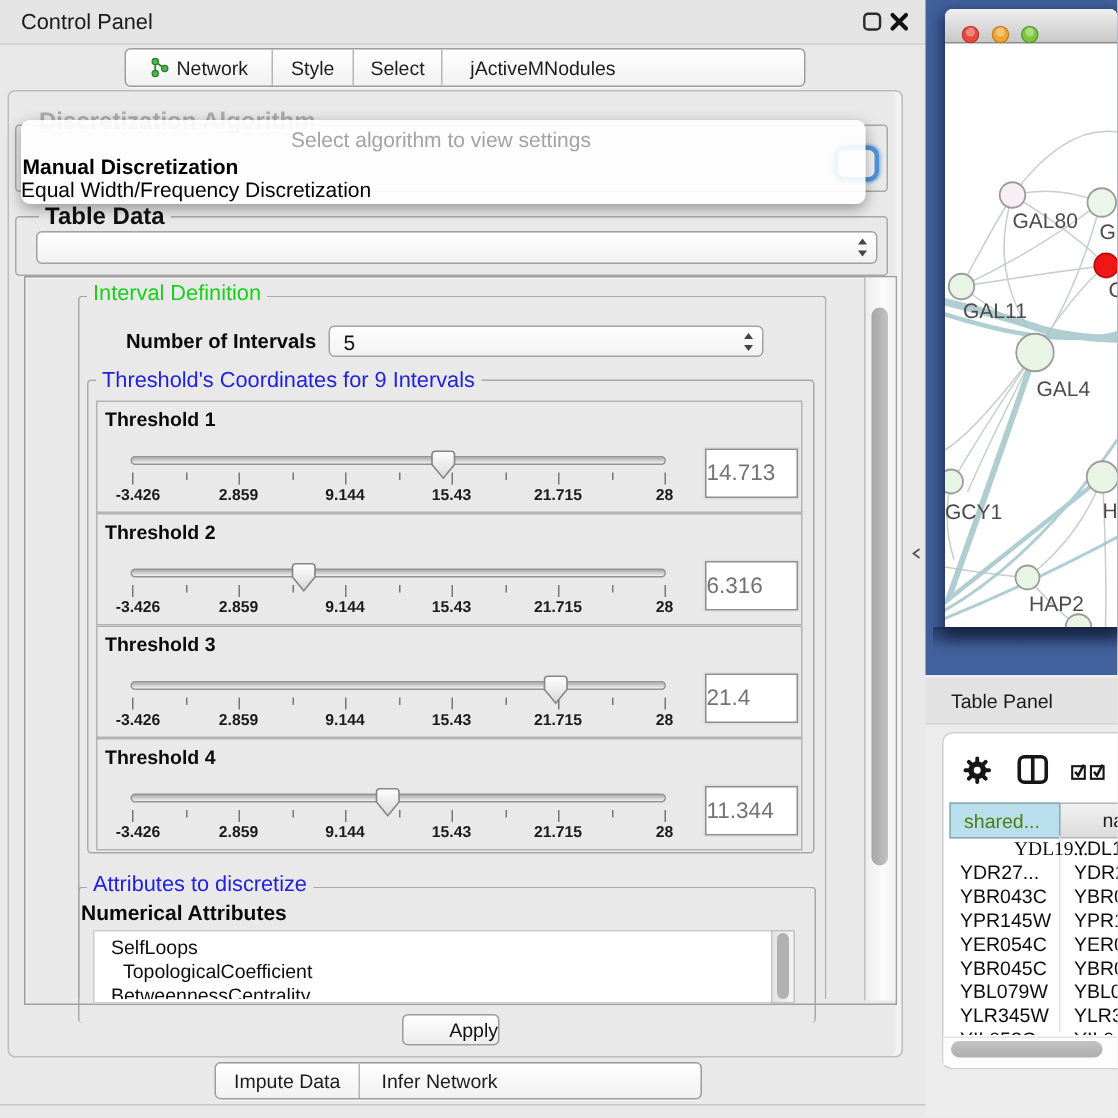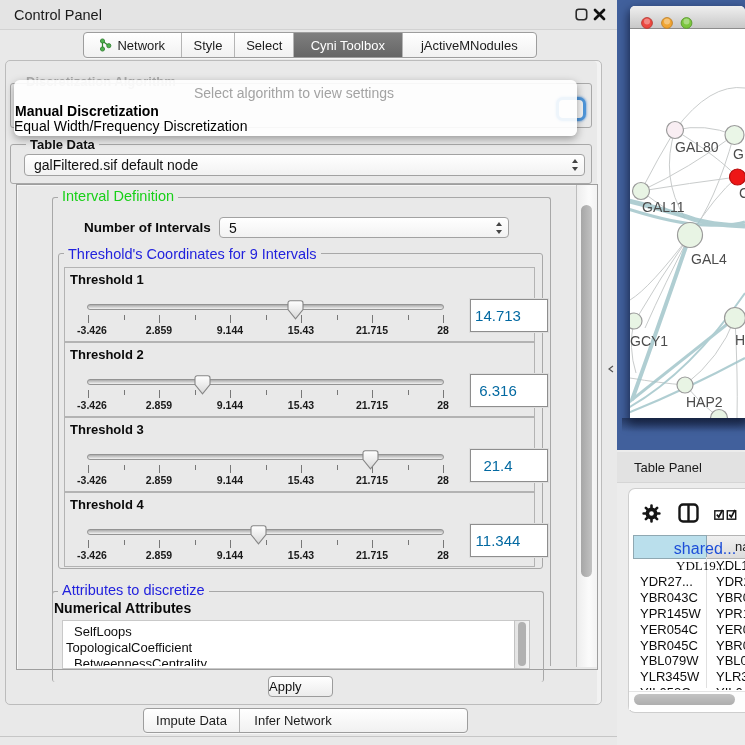--- a/index.html
+++ b/index.html
@@ -1,36 +1,36 @@
 <!DOCTYPE html>
 <html><head><meta charset="utf-8"><style>
 html,body{margin:0;padding:0;}
 body{width:745px;height:745px;position:relative;overflow:hidden;
   font-family:"Liberation Sans",sans-serif;background:#e9e9e9;}
 .a{position:absolute;}
 .grp{position:absolute;border:1px solid #a8a8a8;border-radius:3px;}
-.glabel{position:absolute;background:#e9e9e9;padding:0 4px;font-size:13px;line-height:14px;white-space:nowrap;}
+.glabel{position:absolute;background:#e9e9e9;padding:0 4px;font-size:16px;line-height:14px;white-space:nowrap;}
 .seg{position:absolute;display:flex;border:1px solid #9d9d9d;border-radius:4px;
  background:linear-gradient(#ffffff,#f1f1f1);box-shadow:0 1px 0 rgba(255,255,255,.6);overflow:hidden;}
 .seg div{font-size:13px;color:#1c1c1c;display:flex;align-items:center;justify-content:center;
  border-right:1px solid #b5b5b5;white-space:nowrap;}
 .seg div:last-child{border-right:none;}
 .seg .sel{background:linear-gradient(#7e7e7e,#666666);color:#fff;}
 .combo{position:absolute;background:linear-gradient(#ffffff,#f2f2f2);border:1px solid #a2a2a2;
  border-radius:4px;font-size:14px;color:#111;}
 .combo span{position:absolute;left:9px;top:50%;transform:translateY(-50%);white-space:nowrap;}
 .car{position:absolute;right:5px;top:50%;transform:translateY(-50%);width:8px;height:14px;}
 .thbox{position:absolute;border:1px solid #b3b3b3;background:#e9e9e9;}
 .ttl{position:absolute;font-size:13px;font-weight:bold;color:#0a0a0a;white-space:nowrap;}
 .track{position:absolute;height:4px;border:1px solid #939393;border-radius:3px;
  background:linear-gradient(#ababab,#f2f2f2);}
 .tick{position:absolute;width:1px;background:#777;}
 .slab{position:absolute;font-size:10.5px;font-weight:bold;color:#1a1a1a;transform:translateX(-50%);white-space:nowrap;}
 .vbox{position:absolute;width:54px;height:31px;background:#fff;border:1px solid #8e8e8e;
- box-shadow:0 0 0 1px #dedede;font-size:15px;color:#0369a1;text-align:center;line-height:31px;padding-right:22px;box-sizing:content-box;}
+ box-shadow:0 0 0 1px #dedede;font-size:15px;color:#737373;text-align:left;line-height:31px;padding-right:6px;box-sizing:content-box;}
 .row{position:absolute;font-size:13px;color:#0d0d0d;white-space:nowrap;}
 </style></head><body>
 
 
 <div class="a" style="left:0;top:0;width:617px;height:745px;background:#e9e9e9;"></div>
 <div class="a" style="left:0;top:0;width:617px;height:29px;background:#e4e4e4;border-bottom:1px solid #d2d2d2;"></div>
 <div class="a" style="left:14px;top:7px;font-size:14.5px;color:#1a1a1a;">Control Panel</div>
 <svg class="a" style="left:575px;top:8px;" width="13" height="13" viewBox="0 0 13 13">
  <rect x="1.2" y="1.2" width="10.5" height="10.5" rx="2.6" fill="none" stroke="#2b2b2b" stroke-width="1.6"></rect>
   </svg>
@@ -41,37 +41,35 @@
 
 <div class="seg" style="left:83px;top:32px;width:452px;height:24px;">
  <div style="width:97px;"><svg width="13" height="14" viewBox="0 0 13 14" style="margin-right:5px;">
    <path d="M3.5 3.5 L3.5 10.5 M4 3.5 L9.5 7.5" stroke="#2c8a2c" stroke-width="1.2" fill="none"></path>
    <circle cx="3.5" cy="3" r="2.1" fill="#4db34d" stroke="#2c7a2c" stroke-width=".8"></circle>
    <circle cx="3.5" cy="11" r="2.1" fill="#4db34d" stroke="#2c7a2c" stroke-width=".8"></circle>
    <circle cx="9.8" cy="7.7" r="2.1" fill="#4db34d" stroke="#2c7a2c" stroke-width=".8"></circle>
       </svg>Network</div>
  <div style="width:53px;">Style</div>
  <div style="width:58px;">Select</div>
- <div class="sel" style="width:108px;">Cyni Toolbox</div>
  <div style="width:134px;">jActiveMNodules</div>
 </div>
 
 
 <div class="a" style="left:5px;top:60px;width:595px;height:643px;border:1px solid #bcbcbc;border-radius:5px;background:#e9e9e9;box-shadow:inset -4px 0 0 #f2f2f2;"></div>
 
 
 <div class="grp" style="left:10px;top:83px;width:580px;height:43px;"></div>
 <div class="glabel" style="left:22px;top:75px;font-weight:bold;color:#ababab;background:transparent;">Discretization Algorithm</div>
 <div class="a" style="left:556px;top:97px;width:24px;height:18px;border:3px solid #4f95d8;border-radius:7px;background:#f4f4f4;box-shadow:0 0 2px 1px rgba(90,150,215,.55);"></div>
 
 
 <div class="grp" style="left:10px;top:144px;width:580px;height:38px;"></div>
 <div class="glabel" style="left:26px;top:138px;font-weight:bold;color:#111;">Table Data</div>
 <div class="combo" style="left:24px;top:154px;width:559px;height:20px;">
-    <span>galFiltered.sif default node</span>
  <svg class="car" viewBox="0 0 8 14">
       <path d="M4 1 L7 5 L1 5 Z" fill="#444"></path>
       <path d="M4 13 L7 9 L1 9 Z" fill="#444"></path>
     </svg>
 </div>
 
 
 <div class="a" style="left:16px;top:184px;width:580px;height:484px;border:1px solid #9e9e9e;background:#e9e9e9;box-shadow:inset 1px 1px 0 #f6f6f6;"></div>
 <div class="a" style="left:576px;top:185px;width:20px;height:482px;border-left:1px solid #bdbdbd;background:linear-gradient(90deg,#ededed,#fbfbfb 60%,#f2f2f2);"></div>
 <div class="a" style="left:581px;top:205px;width:11px;height:372px;border-radius:6px;background:linear-gradient(90deg,#a6a6a6,#c2c2c2);"></div>
@@ -194,29 +192,29 @@
     <path d="M3.2 0.8 h10.6 a2.2 2.2 0 0 1 2.2 2.2 v6.6 L8.5 18.8 L1 9.6 v-6.6 a2.2 2.2 0 0 1 2.2-2.2 z" fill="url(#tg)" stroke="#868686" stroke-width="1.1"></path>
   </svg>
 <div class="vbox" style="left:470px;top:524px;">11.344</div>
 
 <div class="grp" style="left:52px;top:591px;width:490px;height:90px;border-bottom:none;"></div>
 <div class="glabel" style="left:58px;top:583px;color:#2222dd;font-size:14.5px;">Attributes to discretize</div>
 <div class="a ttl" style="left:54px;top:600px;font-size:14px;">Numerical Attributes</div>
 <div class="a" style="left:62px;top:620px;width:452px;height:47px;background:#fff;border:1px solid #c9c9c9;border-right:none;"></div>
 <div class="a" style="left:62px;top:620px;width:452px;height:46px;overflow:hidden;">
 <div class="row" style="left:12px;top:4px;">SelfLoops</div>
-<div class="row" style="left:4px;top:20px;">TopologicalCoefficient</div>
+<div class="row" style="left:20px;top:20px;">TopologicalCoefficient</div>
 <div class="row" style="left:12px;top:36px;">BetweennessCentrality</div>
 </div>
 <div class="a" style="left:514px;top:620px;width:14px;height:47px;background:linear-gradient(90deg,#e3e3e3,#f5f5f5);border:1px solid #c2c2c2;"></div>
 <div class="a" style="left:518px;top:622px;width:8px;height:44px;border-radius:4px;background:#b1b1b1;"></div>
 
 
 <div class="a" style="left:268px;top:676px;width:65px;height:21px;border:1px solid #9c9c9c;border-radius:4px;
- background:linear-gradient(#ffffff,#ececec);font-size:13px;color:#111;text-align:left;line-height:20px;box-sizing:border-box;">Apply</div>
+ background:linear-gradient(#ffffff,#ececec);font-size:13px;color:#111;text-align:right;line-height:20px;box-sizing:border-box;">Apply</div>
 <div class="seg" style="left:143px;top:708px;width:323px;height:23px;">
  <div style="width:95px;">Impute Data</div>
  <div style="width:106px;">Infer Network</div>
 </div>
 <div class="a" style="left:0;top:736px;width:617px;height:1px;background:#c6c6c6;"></div>
 
 
 <div class="a" style="left:14px;top:80px;width:563px;height:56px;background:rgba(255,255,255,0.90);
  border-radius:6px;box-shadow:0 3px 9px rgba(0,0,0,0.35);"></div>
 <div class="a" style="left:194px;top:85px;width:220px;font-size:14px;color:#a3a3a3;">Select algorithm to view settings</div>
@@ -319,21 +317,21 @@
   <rect x="0.8" y="1.8" width="8.4" height="8.4"></rect>
       <rect x="13.3" y="1.8" width="8.4" height="8.4"></rect>
   <path d="M2.8 5.6 L4.8 8 L8.6 0.8" stroke-width="1.7"></path>
       <path d="M15.3 5.6 L17.3 8 L21.1 0.8" stroke-width="1.7"></path>
  </g>
   </svg>
 
 
 <div class="a" style="left:633px;top:535px;width:112px;height:22px;background:linear-gradient(#f0f0f0,#dcdcdc);border:1px solid #b4b4b4;border-right:none;"></div>
 <div class="a" style="left:633px;top:535px;width:72px;height:22px;background:#badfec;border:1px solid #8fa8b2;"></div>
-<div class="a" style="left:670px;top:540px;width:70px;text-align:center;font-size:16px;color:#1d4ed8;">shared...</div>
+<div class="a" style="left:633px;top:540px;width:70px;text-align:center;font-size:13px;color:#4d7c0f;">shared...</div>
 <div class="a" style="left:735px;top:539px;font-size:13px;color:#222;">na</div>
 <div class="a" style="left:706px;top:557px;width:1px;height:131px;background:#e0e0e0;"></div>
 
 <div class="row" style="left:676px;top:558px;font-family:Liberation Serif, serif;">YDL19...</div>
 <div class="row" style="left:716px;top:558px;">YDL1</div>
 <div class="row" style="left:640px;top:574px;">YDR27...</div>
 <div class="row" style="left:716px;top:574px;">YDR2</div>
 <div class="row" style="left:640px;top:590px;">YBR043C</div>
 <div class="row" style="left:716px;top:590px;">YBR0</div>
 <div class="row" style="left:640px;top:606px;">YPR145W</div>

